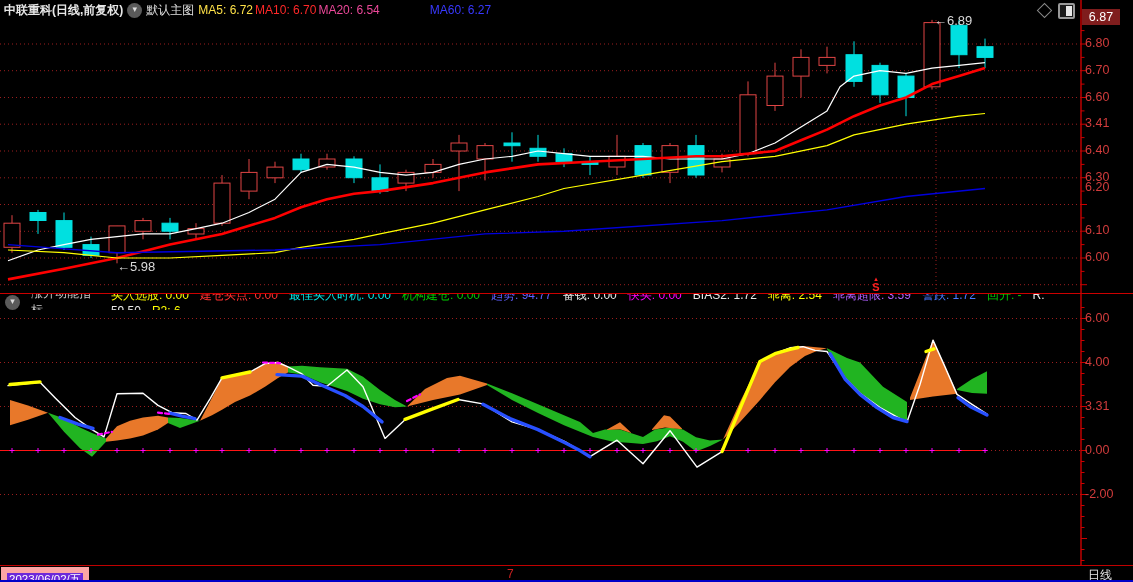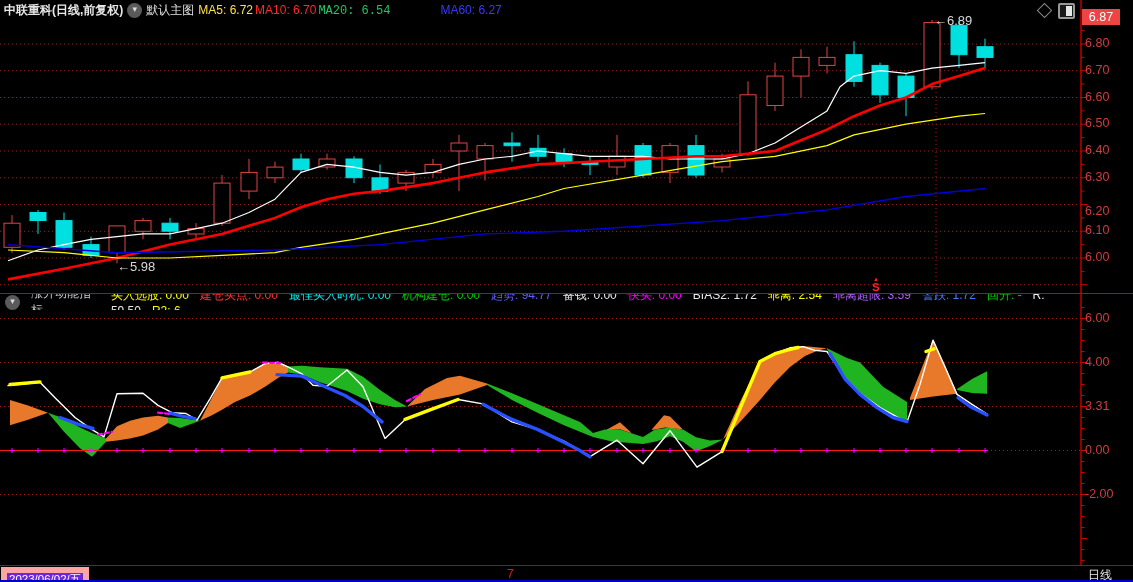--- a/index.html
+++ b/index.html
@@ -16,21 +16,21 @@
   .circle-icon .chev{color:#ddd;font-size:9px;line-height:9px;transform:translateY(-1px);}
   .ma-item{margin-right:2px;}
   .diamond-icon{position:absolute;left:1039px;top:5px;width:9px;height:9px;
        border:1px solid #888;transform:rotate(45deg);z-index:3;}
   .panel-icon{position:absolute;left:1058px;top:3px;width:13px;height:12px;
        border:2px solid #999;border-radius:2px;background:#1a1a1a;z-index:3;}
   .panel-icon .half{position:absolute;right:1px;top:1px;bottom:1px;width:6px;background:#e8e8e8;}
   .axis-label{position:absolute;left:1085px;width:44px;text-align:left;
        color:#d23c3c;font-size:12.5px;z-index:3;}
   .price-highlight{position:absolute;left:1082px;top:9px;width:38px;height:16px;
-       background:#ef4444;color:#fff;font-size:12.5px;text-align:center;line-height:16px;z-index:4;}
+       background:#7f1d1d;color:#fff;font-size:12.5px;text-align:center;line-height:16px;z-index:4;}
   #ind-row{position:absolute;left:0;top:294px;width:1080px;height:16px;z-index:3;
        display:flex;align-items:center;gap:11px;padding-left:5px;font-size:12px;overflow:hidden;}
   #ind-row .name{color:#c8c8c8;}
   .anno{color:#d8d8d8;font-size:13px;z-index:3;}
   #sig{position:absolute;left:869px;top:276px;width:14px;text-align:center;z-index:3;
        color:#ff2020;line-height:6px;}
   #sig .arr{font-size:7px;display:block;}
   #sig .s{font-size:11px;font-weight:bold;display:block;line-height:10px;}
   #footer{position:absolute;left:0;top:565px;width:1133px;height:17px;background:#000;
        border-top:1px solid #c00000;z-index:3;}
@@ -45,21 +45,21 @@
 <body>
 
 <div id="app">
 
   <div id="hdr">
     <span class="title">中联重科(日线,前复权)</span>
     <span class="circle-icon">
         <span class="chev">▾</span>
       </span>
     <span class="view">默认主图</span>
-    <span id="header-ma"><span class="ma-item" style="color: #fde047;">MA5: 6.72</span><span class="ma-item" style="color: rgb(255, 40, 40); text-align: right;">MA10: 6.70</span><span class="ma-item" style="color: #22c55e; font-family: Liberation Mono, monospace;">MA20: 6.54</span><span class="ma-item" style="color: rgb(56, 56, 255); padding-left: 48px;">MA60: 6.27</span></span>
+    <span id="header-ma"><span class="ma-item" style="color: #fde047;">MA5: 6.72</span><span class="ma-item" style="color: rgb(255, 40, 40); text-align: right;">MA10: 6.70</span><span class="ma-item" style="color: #ec4899;">MA20: 6.54</span><span class="ma-item" style="color: rgb(56, 56, 255); padding-left: 48px;">MA60: 6.27</span></span>
   </div>
 
   <span class="diamond-icon"></span>
   <span class="panel-icon">
       <span class="half"></span>
     </span>
 
   <svg id="overlay" width="1133" height="582">
       <line x1="0" y1="44.0" x2="1081" y2="44.0" stroke="#9c1e1e" stroke-width="1" stroke-dasharray="1 3"></line>
       <line x1="0" y1="70.7" x2="1081" y2="70.7" stroke="#9c1e1e" stroke-width="1" stroke-dasharray="1 3"></line>
@@ -317,24 +317,24 @@
     </svg>
 
   <div class="plot-hit" style="left:0;top:20px;width:1081px;height:273px;"></div>
   <div class="plot-hit" style="left:0;top:310px;width:1081px;height:255px;"></div>
 
   <div class="price-highlight">6.87</div>
   <div id="main-axis-labels">
       <div class="axis-label" style="top: 36px;">6.80</div>
       <div class="axis-label" style="top: 63px;">6.70</div>
       <div class="axis-label" style="top: 90px;">6.60</div>
-      <div class="axis-label" style="top: 116px;">6.50</div>
+      <div class="axis-label" style="top: 116px;">3.41</div>
       <div class="axis-label" style="top: 143px;">6.40</div>
       <div class="axis-label" style="top: 170px;">6.30</div>
-      <div class="axis-label" style="top: 204px;">6.20</div>
+      <div class="axis-label" style="top: 180px;">6.20</div>
       <div class="axis-label" style="top: 223px;">6.10</div>
       <div class="axis-label" style="top: 250px;">6.00</div>
     </div>
   <div id="sub-axis-labels">
       <div class="axis-label" style="top: 311px;">6.00</div>
       <div class="axis-label" style="top: 355px;">4.00</div>
       <div class="axis-label" style="top: 399px;">3.31</div>
       <div class="axis-label" style="top: 443px;">0.00</div>
       <div class="axis-label" style="top: 487px;">-2.00</div>
     </div>

